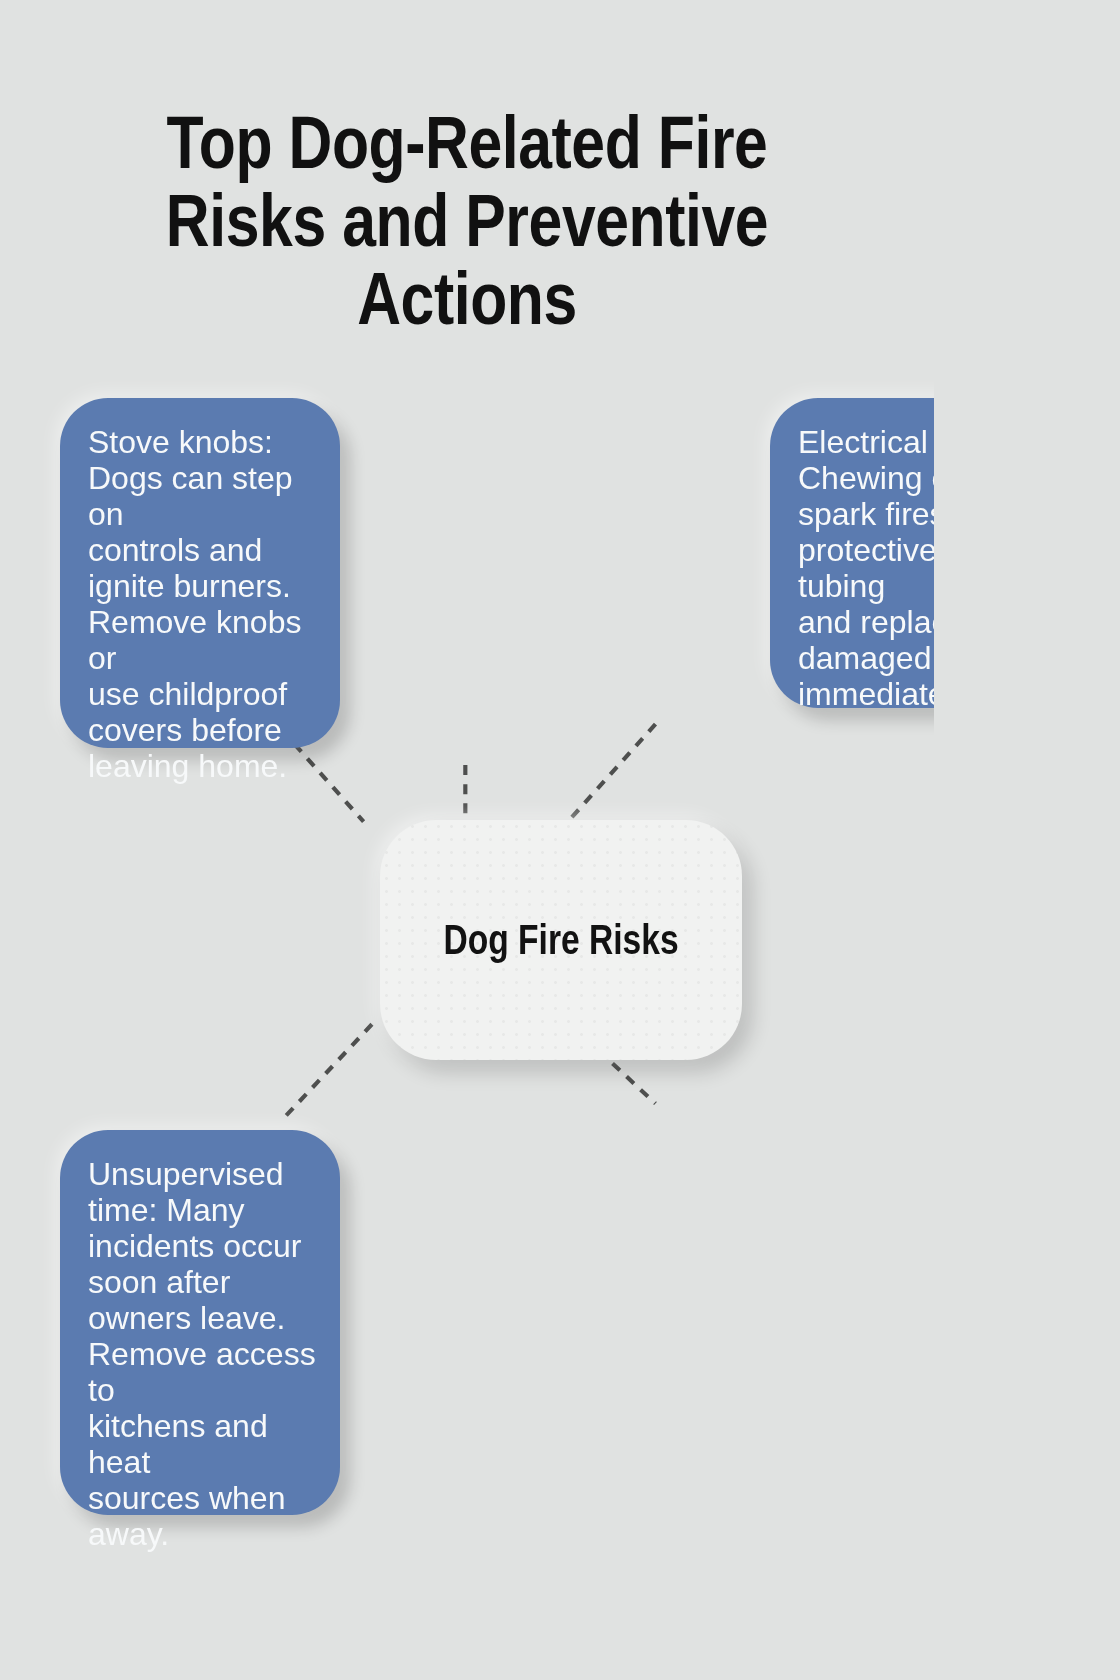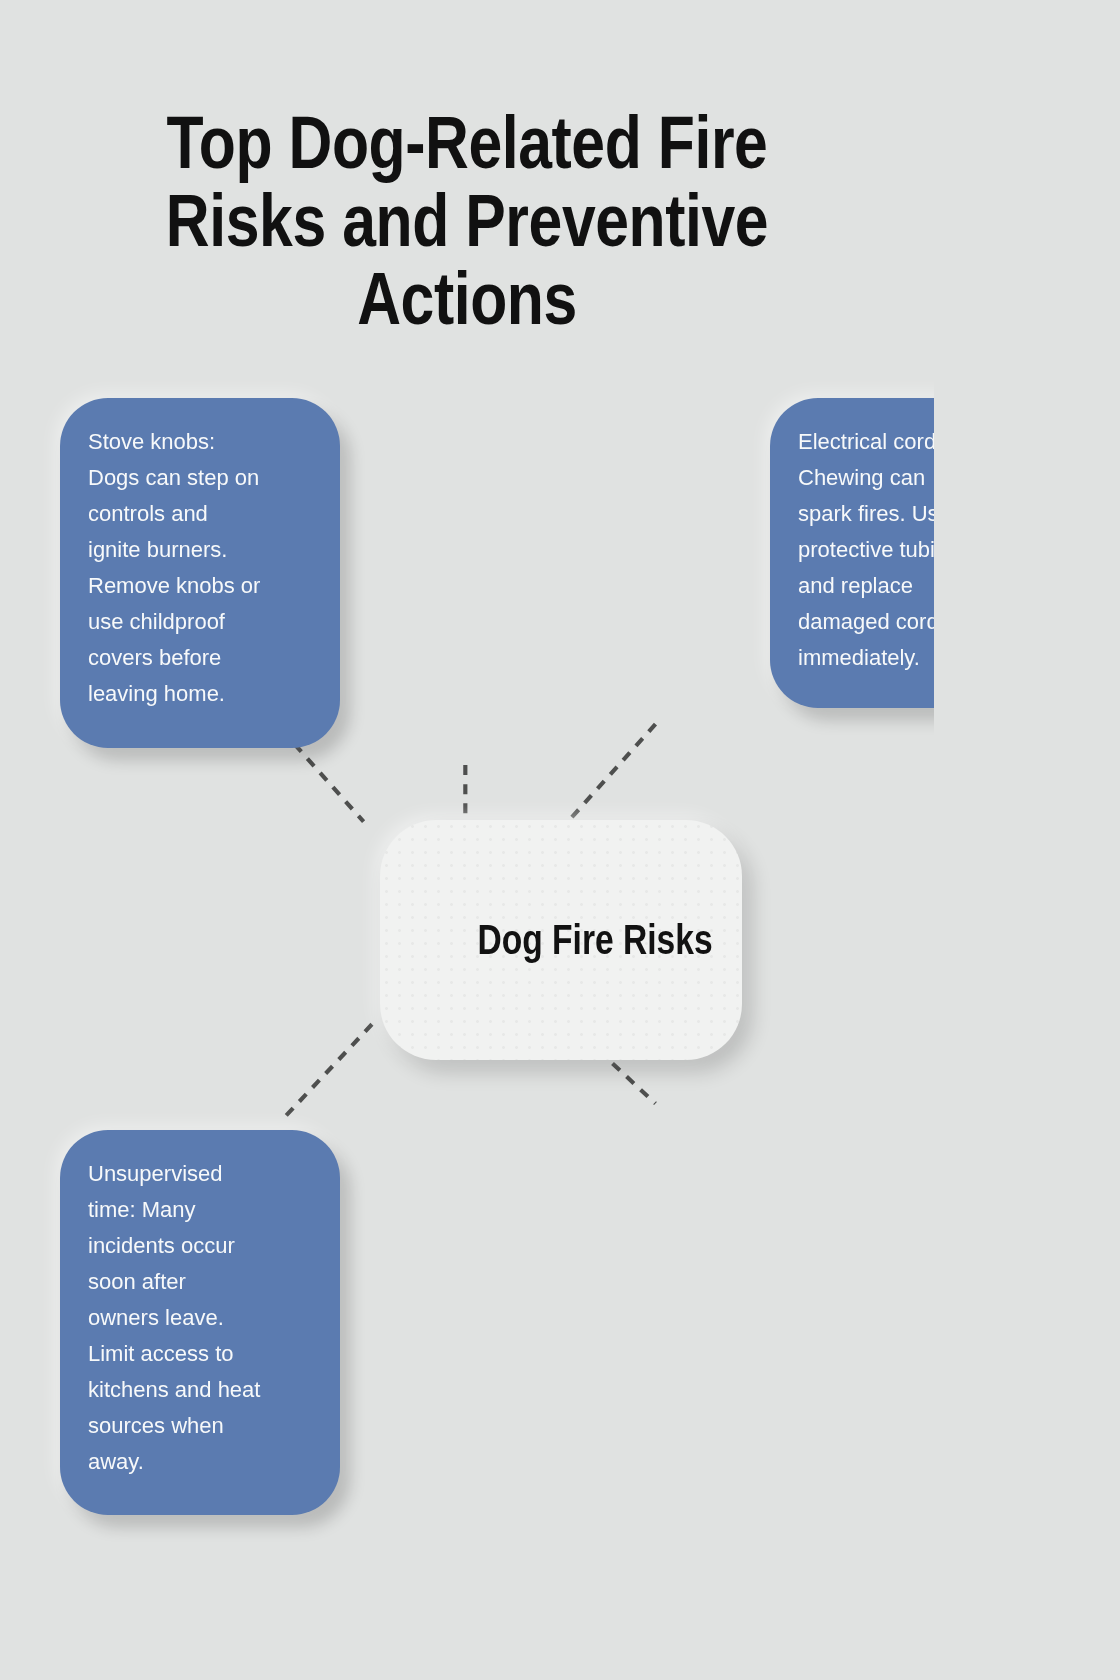--- a/index.html
+++ b/index.html
@@ -40,21 +40,21 @@
     stroke-width: 5;
     stroke-dasharray: 12 11;
     stroke-linecap: butt;
   }
 
   .node {
     position: absolute;
     background: var(--node-fill, #5b7bb0);
     border-radius: 48px;
     color: var(--node-text, #f7f9fa);
-    font-size: 22px;
+    font-size: 32px;
     line-height: 36px;
     padding: 26px 18px 24px 28px;
     box-shadow: 10px 12px 16px rgba(0,0,0,0.18), -4px -4px 18px rgba(255,255,255,0.45);
   }
   .node-text { white-space: pre-line; display: block; }
 
   .node-tl { left: 60px;  top: 398px;  width: 280px; height: 350px; }
   .node-tm { left: 420px; top: 398px;  width: 280px; height: 350px; }
   .node-tr { left: 770px; top: 398px;  width: 280px; height: 310px; }
   .node-bl { left: 60px;  top: 1130px; width: 280px; height: 385px; }
@@ -63,21 +63,21 @@
   .center-node {
     position: absolute;
     left: 380px; top: 820px;
     width: 362px; height: 240px;
     background-color: var(--center-fill, #f1f2f1);
     background-image: radial-gradient(rgba(0,0,0,0.045) 1.2px, transparent 1.6px);
     background-size: 13px 13px;
     border-radius: 56px;
     display: flex;
     align-items: center;
-    justify-content: flex-end;
+    justify-content: center;
     box-shadow: 10px 12px 20px rgba(0,0,0,0.16), -4px -4px 18px rgba(255,255,255,0.5);
   }
   .center-label {
     font-weight: 700;
     font-size: 42px;
     color: var(--center-text, #121212);
     transform: scaleX(0.8);
     white-space: nowrap;
   }
 </style>
@@ -121,20 +121,20 @@
   <div class="center-node">
     <span class="center-label">Dog Fire Risks</span>
   </div>
 
   <div class="node node-bl">
     <span class="node-text">Unsupervised
 time: Many
 incidents occur
 soon after
 owners leave.
-Limit access to
+Remove access to
 kitchens and heat
 sources when
 away.</span>
   </div>
 
 
 </div>
 
 </body></html>

